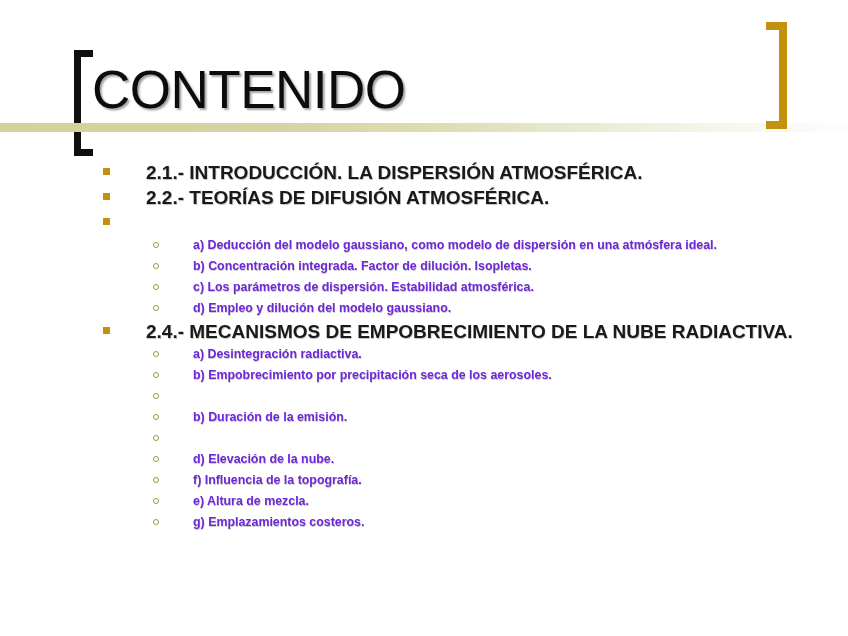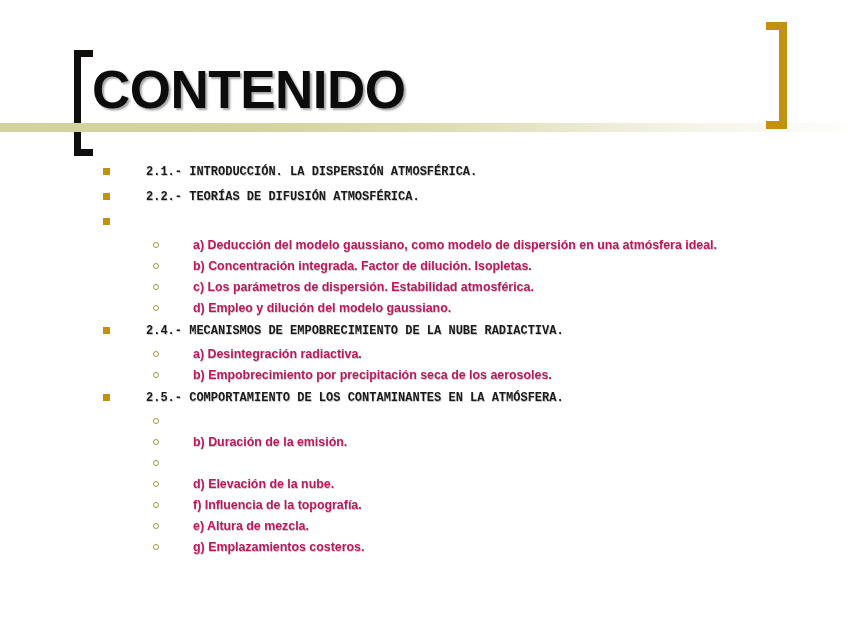--- a/index.html
+++ b/index.html
@@ -74,21 +74,21 @@
                 #fdfdfa 100%);
   }
 
   .slide-title {
     position: absolute;
     left: 92px;
     top: 58px;
     margin: 0;
     font-family: "Liberation Sans", sans-serif;
     font-size: 53px;
-    font-weight: bold;
+    font-weight: normal;
     letter-spacing: -0.5px;
     color: #0c0c0c;
     line-height: 64px;
     text-shadow: 2px 2px 2px rgba(90, 90, 90, 0.55);
     white-space: nowrap;
   }
 
   
   .content-list {
     position: absolute;
@@ -111,27 +111,26 @@
   .item.lvl1 .bullet {
     position: absolute;
     left: 103px;
     top: 8px;
     width: 7px;
     height: 7px;
     background: #c2920f;
   }
   .item.lvl1 .label {
     padding-left: 43px;
-    font-size: 12px;
+    font-size: 19px;
     font-weight: bold;
     color: #1a1a1a;
     line-height: 25px;
     white-space: nowrap;
     text-shadow: 0.6px 0.6px 0.7px rgba(120,120,120,0.45);
-    font-family: Liberation Mono, monospace;
   }
 
   
   .item.lvl2 {
     height: 21px;
     padding-left: 153px;
   }
   .item.lvl2 .bullet {
     position: absolute;
     left: 153px;
@@ -140,21 +139,21 @@
     height: 6px;
     border: 1px solid #9a9a3d;
     border-radius: 50%;
     background: transparent;
     box-sizing: border-box;
   }
   .item.lvl2 .label {
     padding-left: 40px;
     font-size: 12.4px;
     font-weight: bold;
-    color: #be185d;
+    color: #6d28d9;
     line-height: 21px;
     white-space: nowrap;
     text-shadow: 0.5px 0.5px 0.6px rgba(130,130,130,0.40);
   }
 </style>
 </head>
 <body>
 
 <div id="slide">
 
@@ -202,24 +201,20 @@
         <span class="label">2.4.- MECANISMOS DE EMPOBRECIMIENTO DE LA NUBE RADIACTIVA.</span>
       </div>
       <div class="item lvl2">
         <span class="bullet"></span>
         <span class="label">a) Desintegración radiactiva.</span>
       </div>
       <div class="item lvl2">
         <span class="bullet"></span>
         <span class="label">b) Empobrecimiento por precipitación seca de los aerosoles.</span>
       </div>
-      <div class="item lvl1">
-        <span class="bullet"></span>
-        <span class="label">2.5.- COMPORTAMIENTO DE LOS CONTAMINANTES EN LA ATMÓSFERA.</span>
-      </div>
       <div class="item lvl2">
         <span class="bullet"></span>
       </div>
       <div class="item lvl2">
         <span class="bullet"></span>
         <span class="label">b) Duración de la emisión.</span>
       </div>
       <div class="item lvl2">
         <span class="bullet"></span>
       </div>

